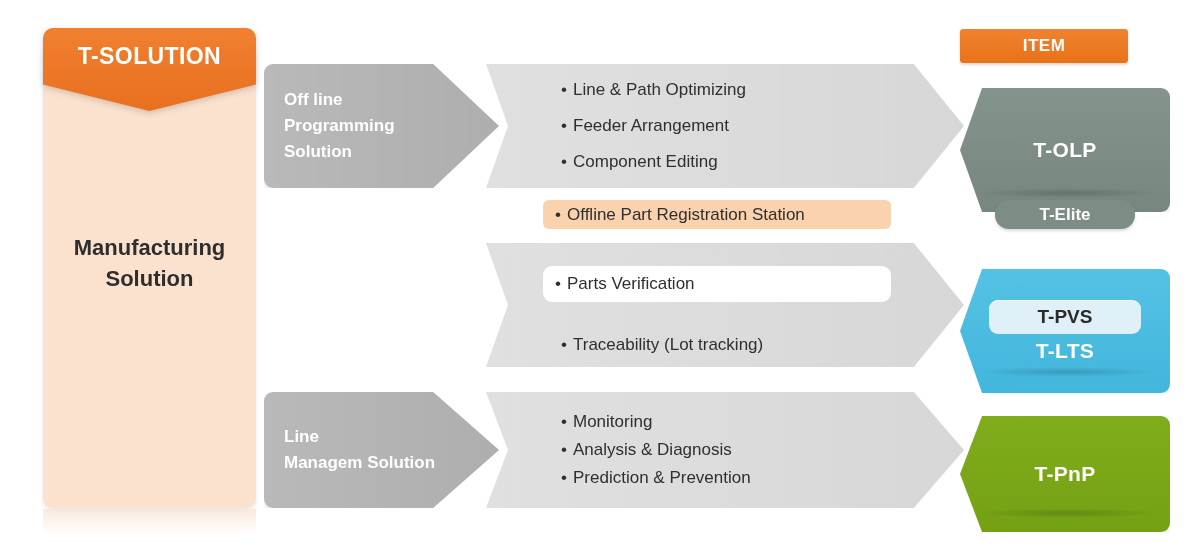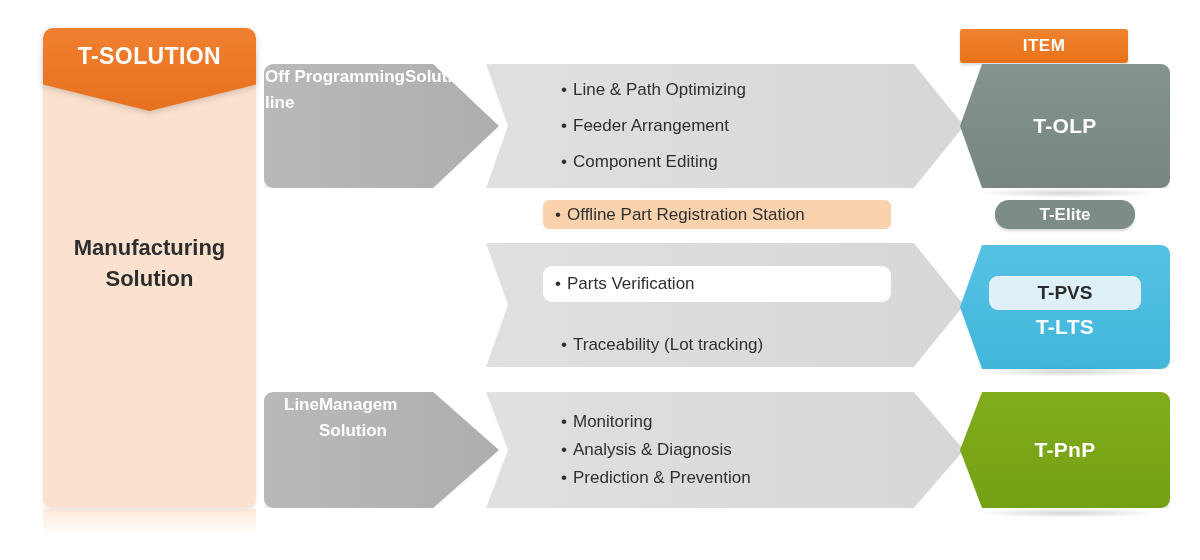--- a/index.html
+++ b/index.html
@@ -49,21 +49,21 @@
   .row-label{
     position:absolute;left:0;top:0;width:235px;height:100%;
     background:linear-gradient(to right,#b9b9b9,#aeaeae);
     border-radius:9px 0 0 9px;
     -webkit-clip-path:polygon(0 0,72% 0,100% 50%,72% 100%,0 100%);
     clip-path:polygon(0 0,72% 0,100% 50%,72% 100%,0 100%);
     box-shadow:0 2px 4px rgba(0,0,0,.12);
   }
   .row-label-text{
     position:absolute;left:20px;top:0;height:100%;width:170px;
-    display:flex;flex-direction:row;justify-content:center;
+    display:flex;flex-direction:column;justify-content:center;
     color:#ffffff;font-size:17px;font-weight:bold;line-height:26px;
   }
   .row-body{
     position:absolute;left:222px;top:0;height:100%;
     background:linear-gradient(to right,#e0e0e0,#d7d7d7);
     -webkit-clip-path:polygon(0 0,89.5% 0,100% 50%,89.5% 100%,0 100%,4.6% 50%);
     clip-path:polygon(0 0,89.5% 0,100% 50%,89.5% 100%,0 100%,4.6% 50%);
     box-shadow:0 2px 4px rgba(0,0,0,.10);
   }
   .bullets{
@@ -83,21 +83,21 @@
     display:flex;align-items:center;justify-content:center;
     color:#fff;font-size:17px;font-weight:bold;letter-spacing:.5px;
     box-shadow:0 2px 3px rgba(0,0,0,.15);
   }
   .item-block{
     position:absolute;left:960px;
     border-radius:0 9px 9px 0;
     -webkit-clip-path:polygon(10.5% 0,100% 0,100% 100%,10.5% 100%,0 50%);
     clip-path:polygon(10.5% 0,100% 0,100% 100%,10.5% 100%,0 50%);
     box-shadow:0 2px 4px rgba(0,0,0,.12);
-    display:flex;flex-direction:column;align-items:center;justify-content:center;
+    display:flex;flex-direction:column;align-items:center;justify-content:center;margin-top:24px;
   }
   .item-block .code{
     color:#ffffff;font-size:21px;font-weight:bold;letter-spacing:.3px;
   }
 
   .telite{
     position:absolute;left:995px;top:200px;width:140px;height:29px;
     background:#7d8c85;border-radius:14px;
     display:flex;align-items:center;justify-content:center;
     color:#ffffff;font-size:17px;font-weight:bold;

